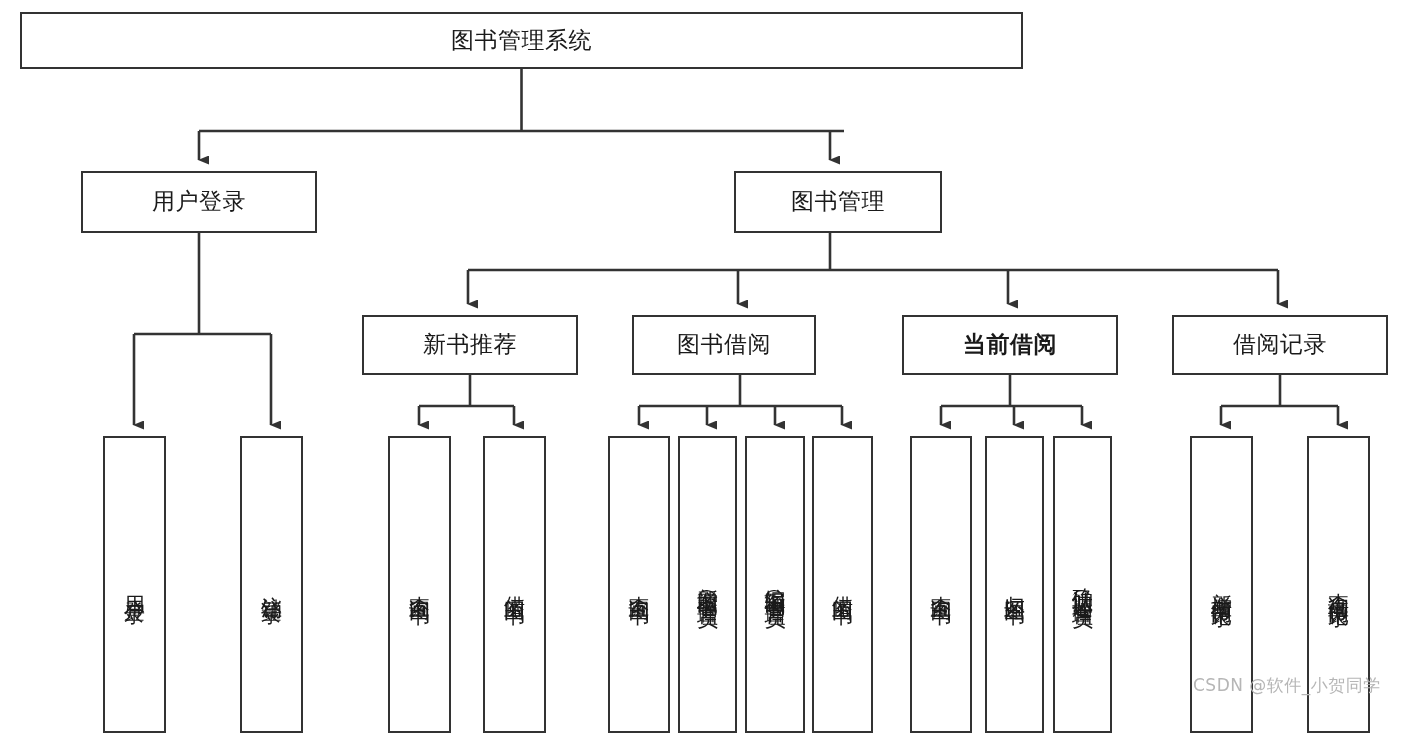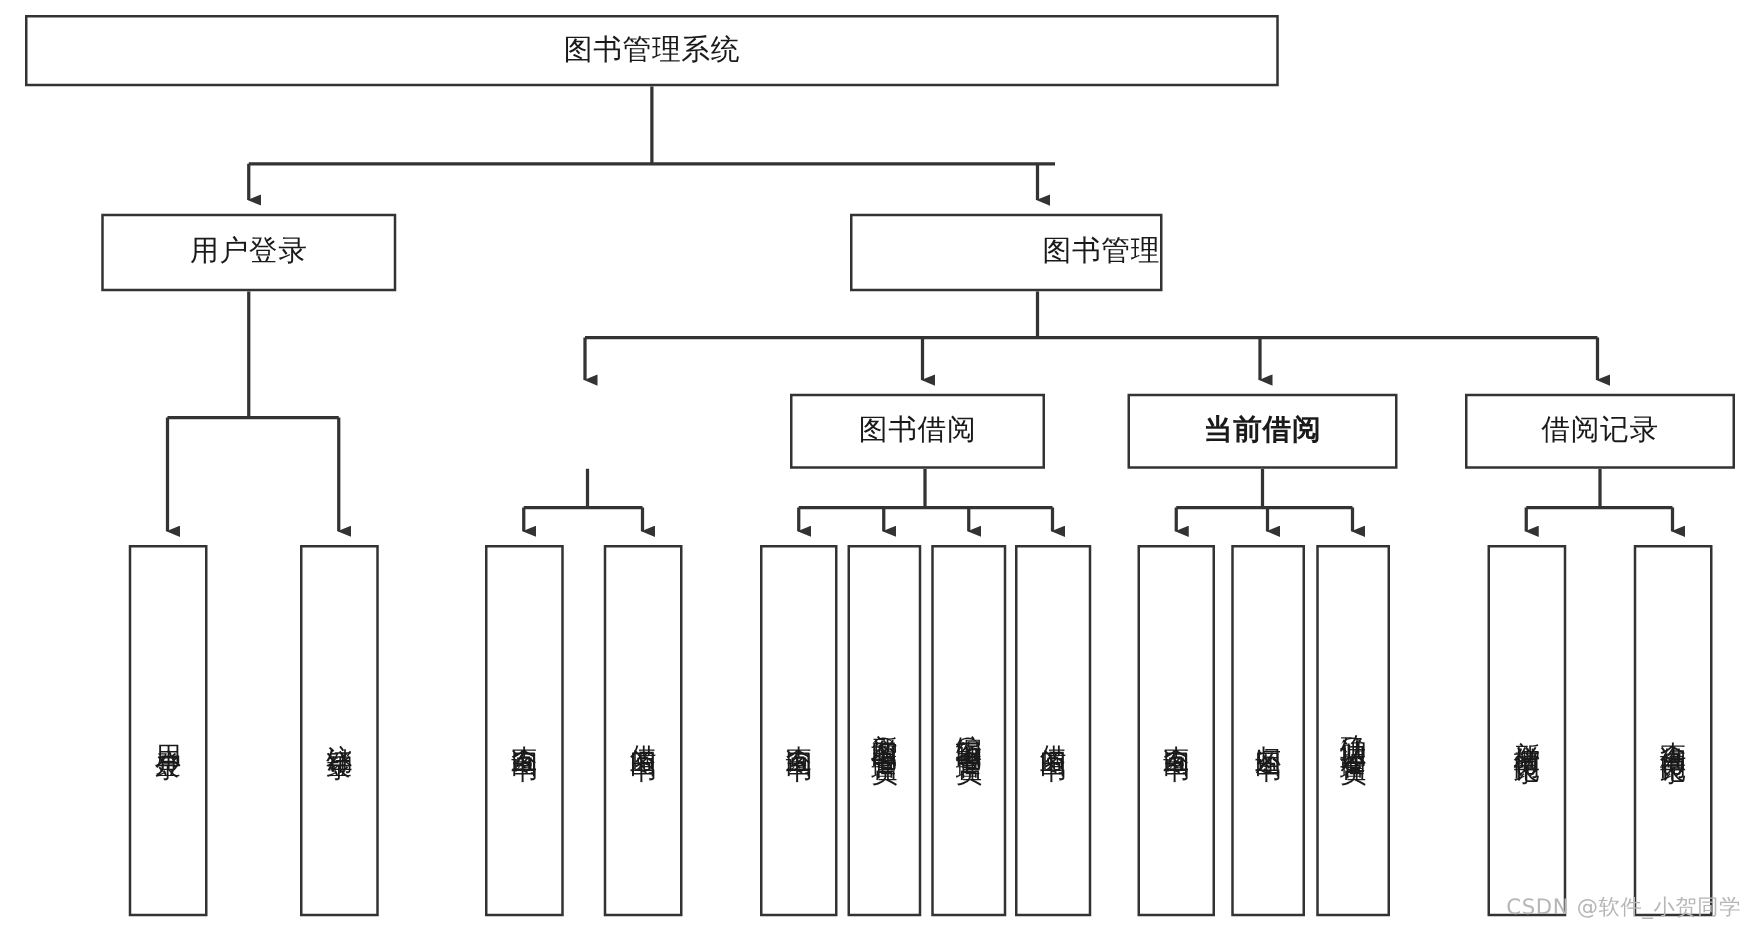--- a/index.html
+++ b/index.html
@@ -116,25 +116,28 @@
     </g>
   </svg>
 
   <div class="node horizontal" style="left:20px; top:12px; width:1003px; height:57px;">
     <span>图书管理系统</span>
   </div>
 
   <div class="node horizontal" style="left:81px; top:171px; width:236px; height:62px;">
     <span>用户登录</span>
   </div>
-  <div class="node horizontal" style="left:680px; top:171px; width:250px; height:62px;justify-content:flex-end;">
+  <div class="node horizontal" style="left:734px; top:171px; width:208px; height:62px;">
     <span>图书管理</span>
   </div>
 
-  <div class="node horizontal" style="left:632px; top:315px; width:204px; height:60px;">
+  <div class="node horizontal" style="left:362px; top:315px; width:216px; height:60px;">
+    <span>新书推荐</span>
+  </div>
+  <div class="node horizontal" style="left:632px; top:315px; width:184px; height:60px;">
     <span>图书借阅</span>
   </div>
   <div class="node horizontal" style="left:902px; top:315px; width:216px; height:60px;font-weight:bold;">
     <span>当前借阅</span>
   </div>
   <div class="node horizontal" style="left:1172px; top:315px; width:216px; height:60px;text-align:center;">
     <span>借阅记录</span>
   </div>
 
   <div class="node vertical" style="left:103px; top:436px; width:63px; height:297px;">
@@ -170,15 +173,15 @@
   <div class="node vertical" style="left:1053px; top:436px; width:59px; height:297px;">
     <span class="vtext">确认归还（管理员）</span>
   </div>
   <div class="node vertical" style="left:1190px; top:436px; width:63px; height:297px;">
     <span class="vtext">新增借阅记录</span>
   </div>
   <div class="node vertical" style="left:1307px; top:436px; width:63px; height:297px;">
     <span class="vtext">查询借阅记录</span>
   </div>
 
-  <div class="watermark" style="left:1193px; top:714px;padding-left:12px;">CSDN @软件_小贺同学</div>
+  <div class="watermark" style="left:1193px; top:674px;">CSDN @软件_小贺同学</div>
 
 </div>
 
 </body></html>

